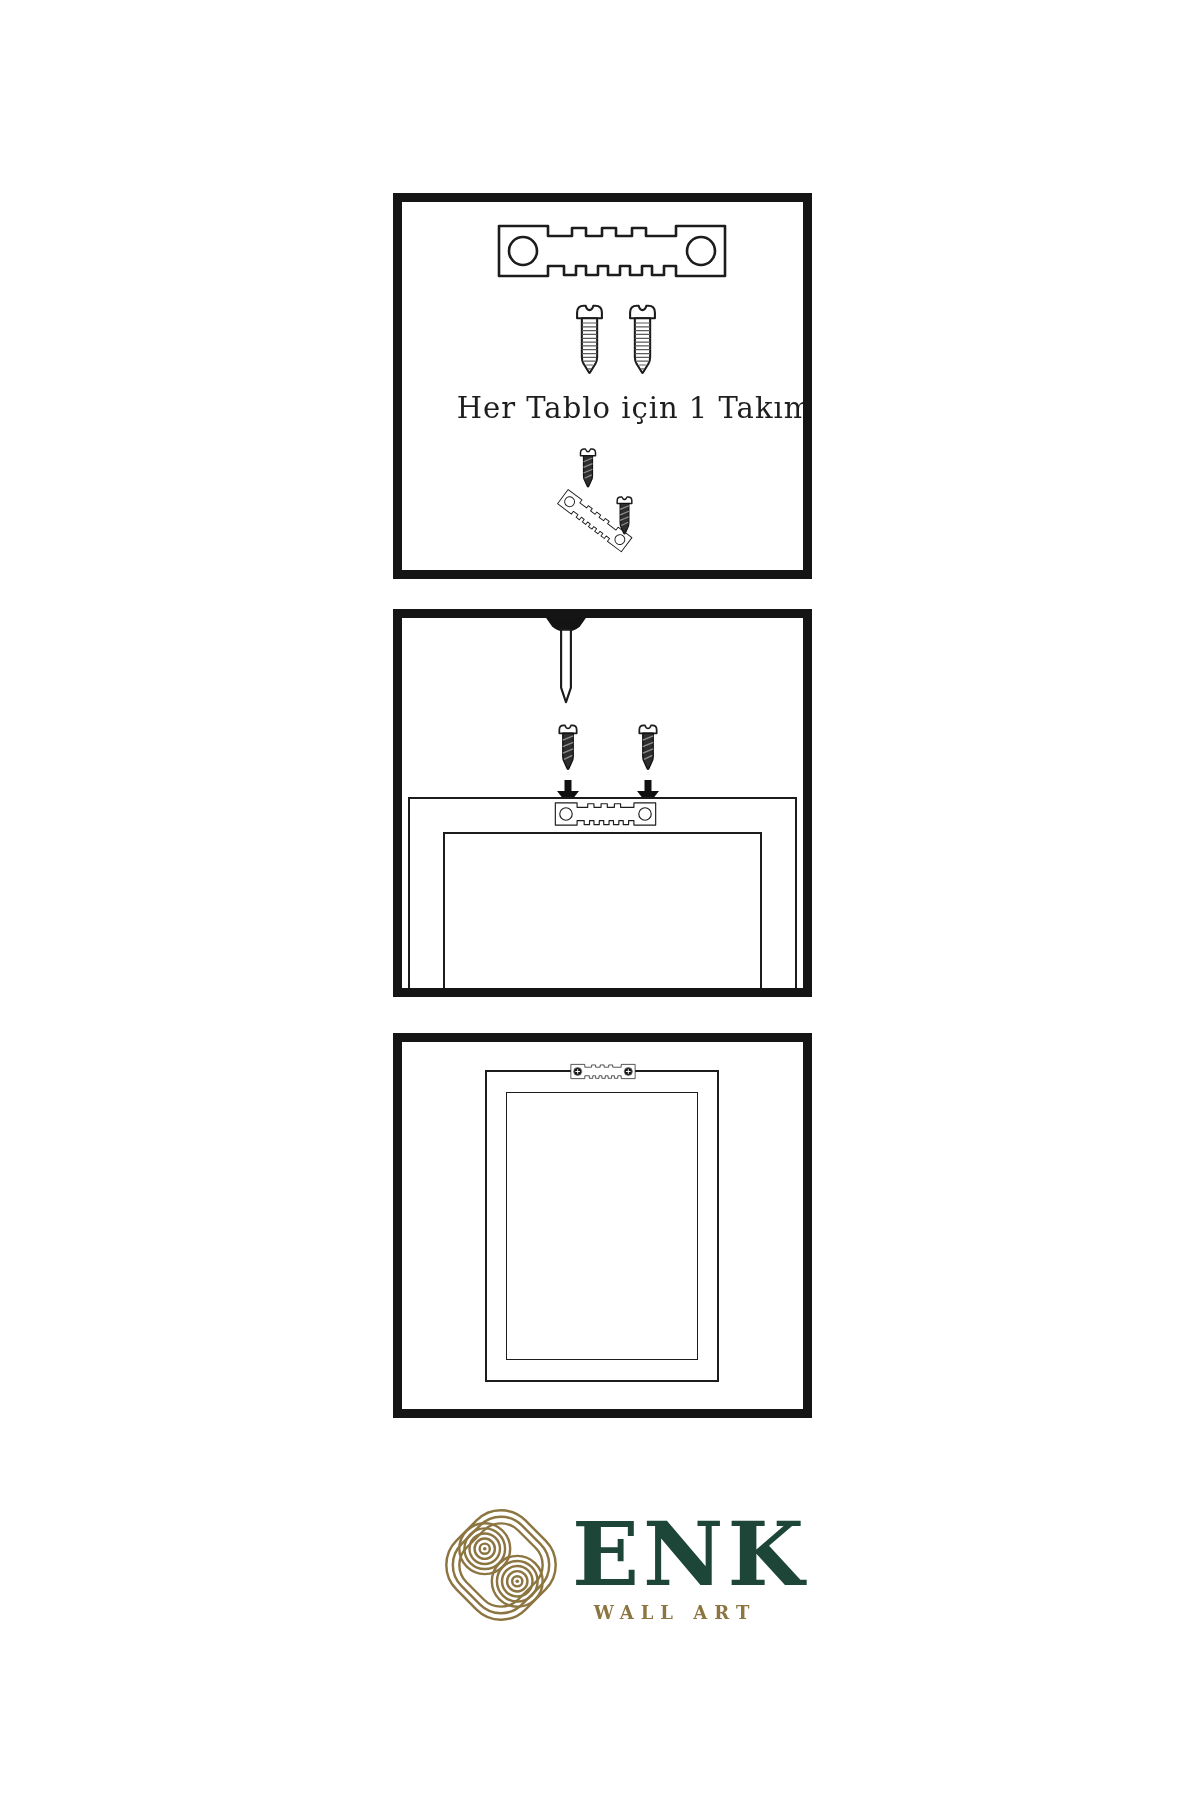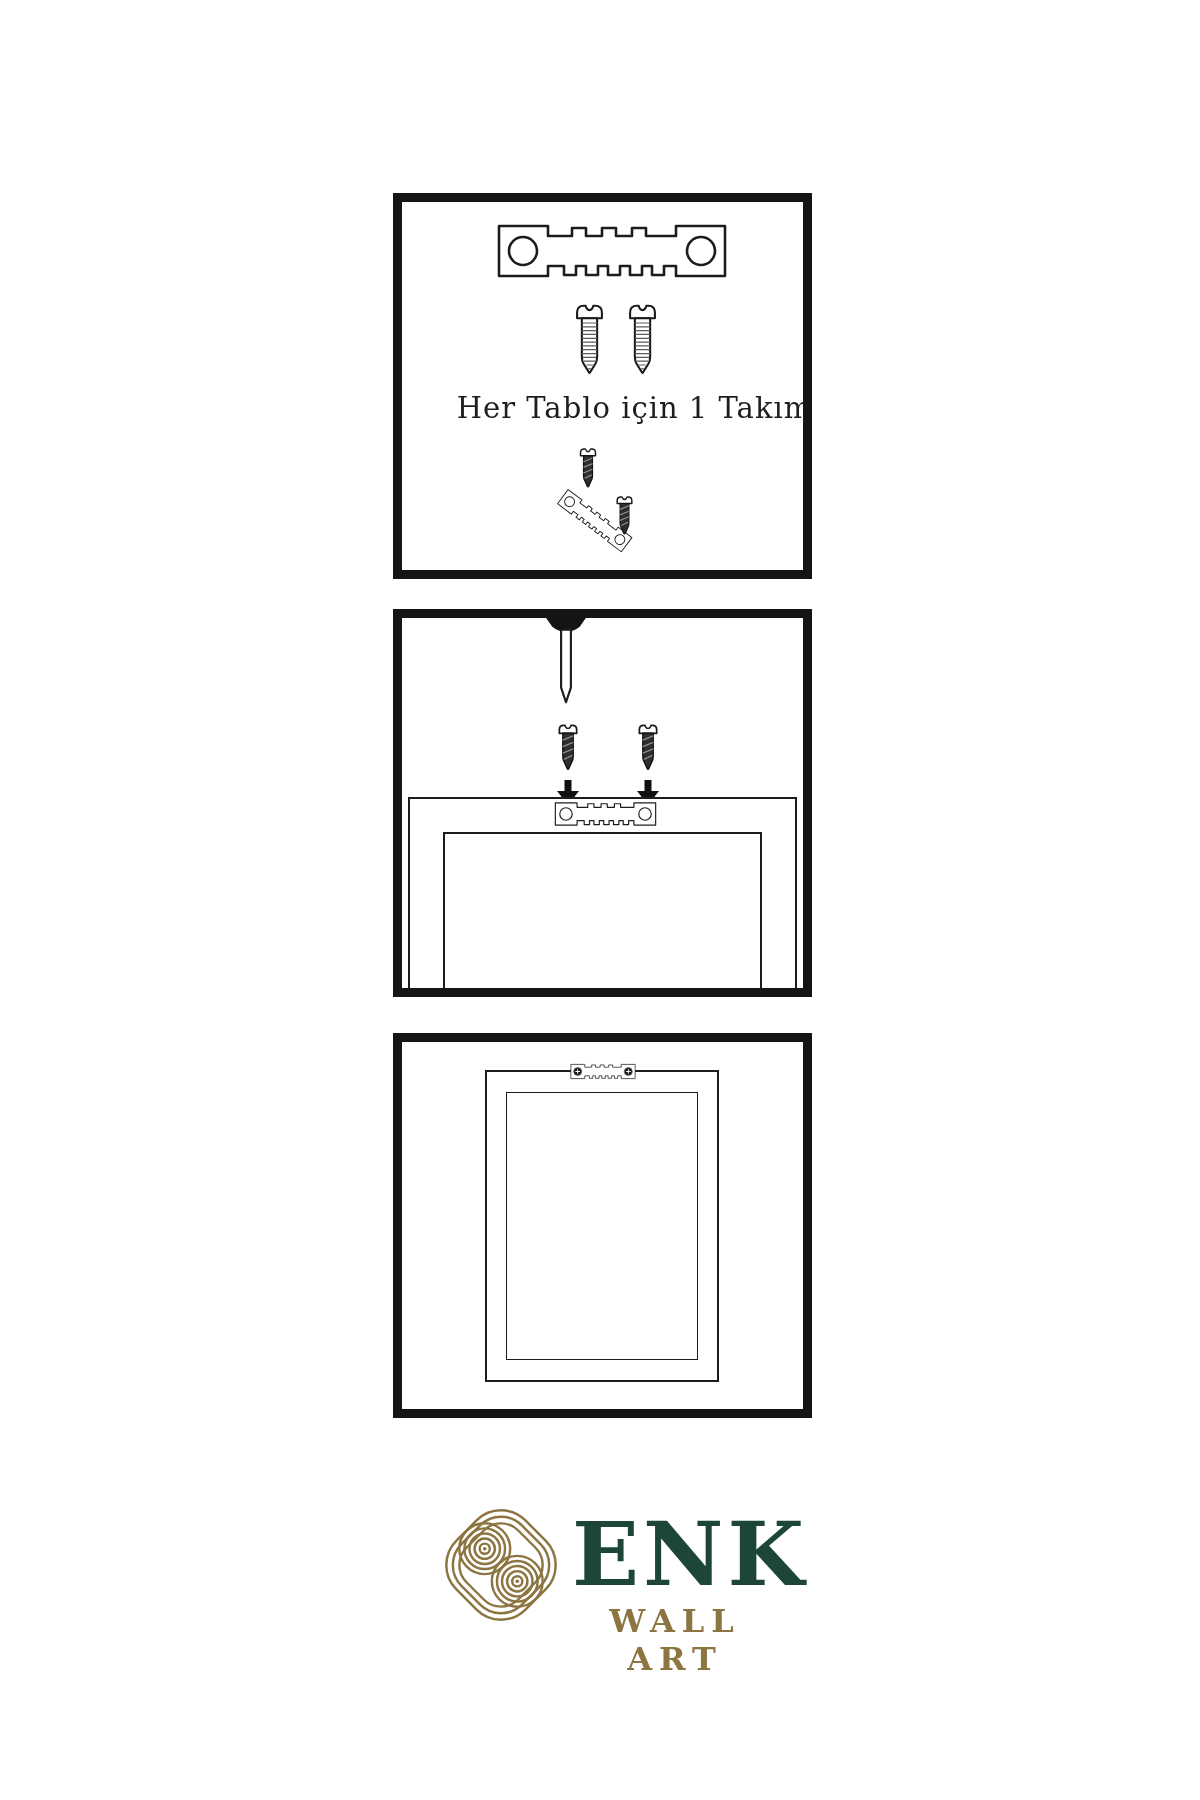--- a/index.html
+++ b/index.html
@@ -27,21 +27,21 @@
     display:inline-block;width:13px;height:19px;background:#9c7c34;
     -webkit-clip-path:polygon(50% 0,100% 50%,50% 100%,0 50%);
     clip-path:polygon(50% 0,100% 50%,50% 100%,0 50%);
   }
   .enk-row{display:flex;align-items:flex-start;height:80px;}
   .enk-letter{
     font-family:"DejaVu Serif", serif;font-weight:bold;font-size:88px;line-height:76px;
     color:#1d4639;letter-spacing:0;
   }
   .subtitle{
-    font-family:"DejaVu Serif", serif;font-size:32px;letter-spacing:7px;
+    font-family:"DejaVu Serif", serif;font-size:18px;letter-spacing:7px;
     color:#8c7540;margin-top:6px;text-align:center;width:100%;font-weight:bold;
   }
   svg{display:block;}
 </style>
 </head>
 <body>
 
 <svg width="0" height="0" style="position:absolute" aria-hidden="true">
   <defs>
     <g id="sawtooth-hanger">

